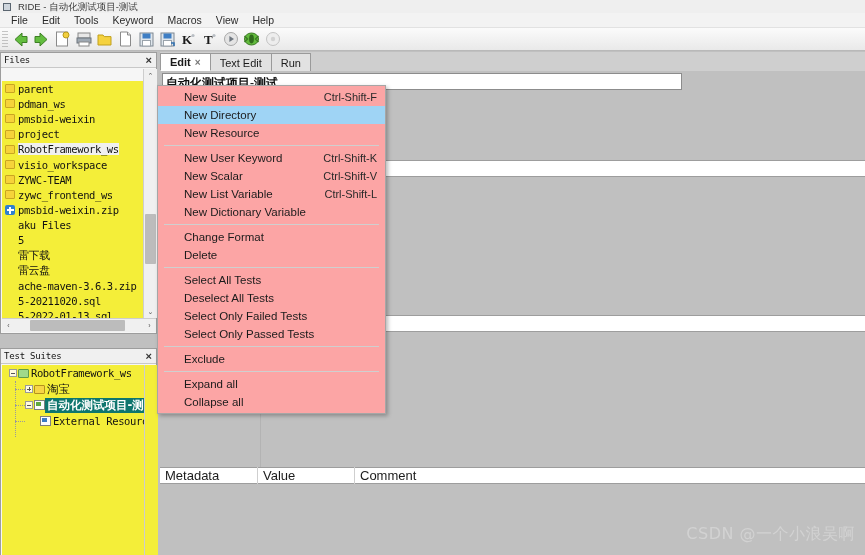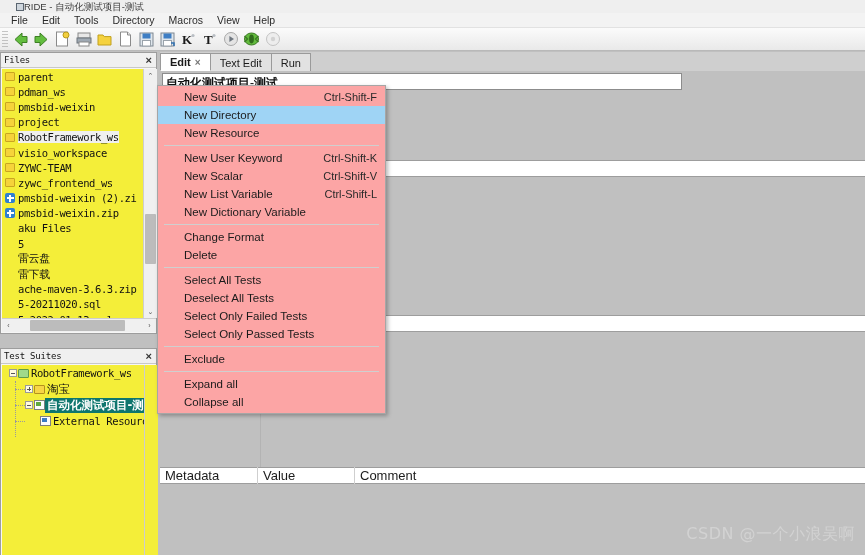--- a/index.html
+++ b/index.html
@@ -8,22 +8,22 @@
     background:#c0c0c0;
     font-family:"Liberation Sans",sans-serif;
     font-size:11px;color:#222;
     -webkit-font-smoothing:antialiased;
   }
   #app{position:relative;width:865px;height:555px;}
 
   
   .titlebar{
     position:absolute;left:0;top:0;width:865px;height:13px;
-    background:#efefef;display:flex;align-items:center;gap:0;
-    padding-left:16px;box-sizing:border-box;
+    background:#efefef;display:flex;align-items:center;gap:7px;
+    padding-left:3px;box-sizing:border-box;
   }
   .titlebar .tb-icon{
     width:8px;height:8px;border:1px solid #5a6570;background:#cfd6dd;
     box-sizing:border-box;flex:none;
   }
   .titlebar .tb-text{
     font-size:9.5px;color:#3a3a3a;white-space:nowrap;line-height:13px;
   }
 
   
@@ -54,21 +54,21 @@
   
   .files-panel{position:absolute;left:0;top:52px;width:157px;height:282px;
     background:#f6f6f6;border:1px solid #9d9d9d;box-sizing:border-box;}
   .panel-head{height:15px;background:#f0f0f0;border-bottom:1px solid #c8c8c8;
     display:flex;align-items:center;justify-content:space-between;
     padding:0 3px;box-sizing:border-box;}
   .panel-head .ph-title{font-family:"DejaVu Sans Mono","Liberation Mono",monospace;
     font-size:9px;color:#111;letter-spacing:-.2px;}
   .panel-head .ph-close{font-size:11px;color:#333;line-height:9px;cursor:pointer;
     font-weight:bold;padding:0 1px;}
-  .files-body{position:absolute;left:1px;top:16px;width:142px;height:249px;
+  .files-body{position:absolute;left:1px;top:28px;width:142px;height:249px;
     background:#f4ee39;overflow:hidden;}
   .file-row{height:15.2px;display:flex;align-items:center;gap:3px;
     padding-left:3px;box-sizing:border-box;white-space:nowrap;}
   .file-row .fname{font-family:"DejaVu Sans Mono","Liberation Mono",monospace;
     font-size:10.5px;color:#111;letter-spacing:-.4px;}
   .file-row .fname.sel{background:#f0f0f0;}
   .file-row .fname.cjk{font-family:"DejaVu Sans","Liberation Sans",sans-serif;font-size:11px;}
   .ico-folder{width:10px;height:9px;background:#f6d33a;border:1px solid #c9a520;
     box-sizing:border-box;flex:none;border-radius:1px;}
   .ico-zip{width:10px;height:10px;background:#2f7fd0;flex:none;border-radius:2px;
@@ -164,21 +164,21 @@
 
   <div class="titlebar">
     <div class="tb-icon"></div>
     <div class="tb-text">RIDE - 自动化测试项目-测试</div>
   </div>
 
   <div class="menubar">
     <div class="mi">File</div>
     <div class="mi">Edit</div>
     <div class="mi">Tools</div>
-    <div class="mi">Directory</div>
+    <div class="mi">Keyword</div>
     <div class="mi">Macros</div>
     <div class="mi">View</div>
     <div class="mi">Help</div>
   </div>
 
   <div class="toolbar">
     <div class="tb-grip"></div>
 
     <div class="tbtn">
       <svg width="17" height="15" viewBox="0 0 17 15">
@@ -296,41 +296,37 @@
       <div class="file-row">
           <span class="ico-folder"></span>
           <span class="fname">ZYWC-TEAM</span>
         </div>
       <div class="file-row">
           <span class="ico-folder"></span>
           <span class="fname">zywc_frontend_ws</span>
         </div>
       <div class="file-row">
           <span class="ico-zip"></span>
-          <span class="fname">pmsbid-weixin (2).zi</span>
-        </div>
-      <div class="file-row">
-          <span class="ico-zip"></span>
           <span class="fname">pmsbid-weixin.zip</span>
         </div>
       <div class="file-row">
           <span class="ico-none"></span>
           <span class="fname">aku Files</span>
         </div>
       <div class="file-row">
           <span class="ico-none"></span>
           <span class="fname">5</span>
         </div>
       <div class="file-row">
           <span class="ico-none"></span>
+          <span class="fname cjk">雷下载</span>
+        </div>
+      <div class="file-row">
+          <span class="ico-none"></span>
           <span class="fname cjk">雷云盘</span>
-        </div>
-      <div class="file-row">
-          <span class="ico-none"></span>
-          <span class="fname cjk">雷下载</span>
         </div>
       <div class="file-row">
           <span class="ico-none"></span>
           <span class="fname">ache-maven-3.6.3.zip</span>
         </div>
       <div class="file-row">
           <span class="ico-none"></span>
           <span class="fname">5-20211020.sql</span>
         </div>
       <div class="file-row">

